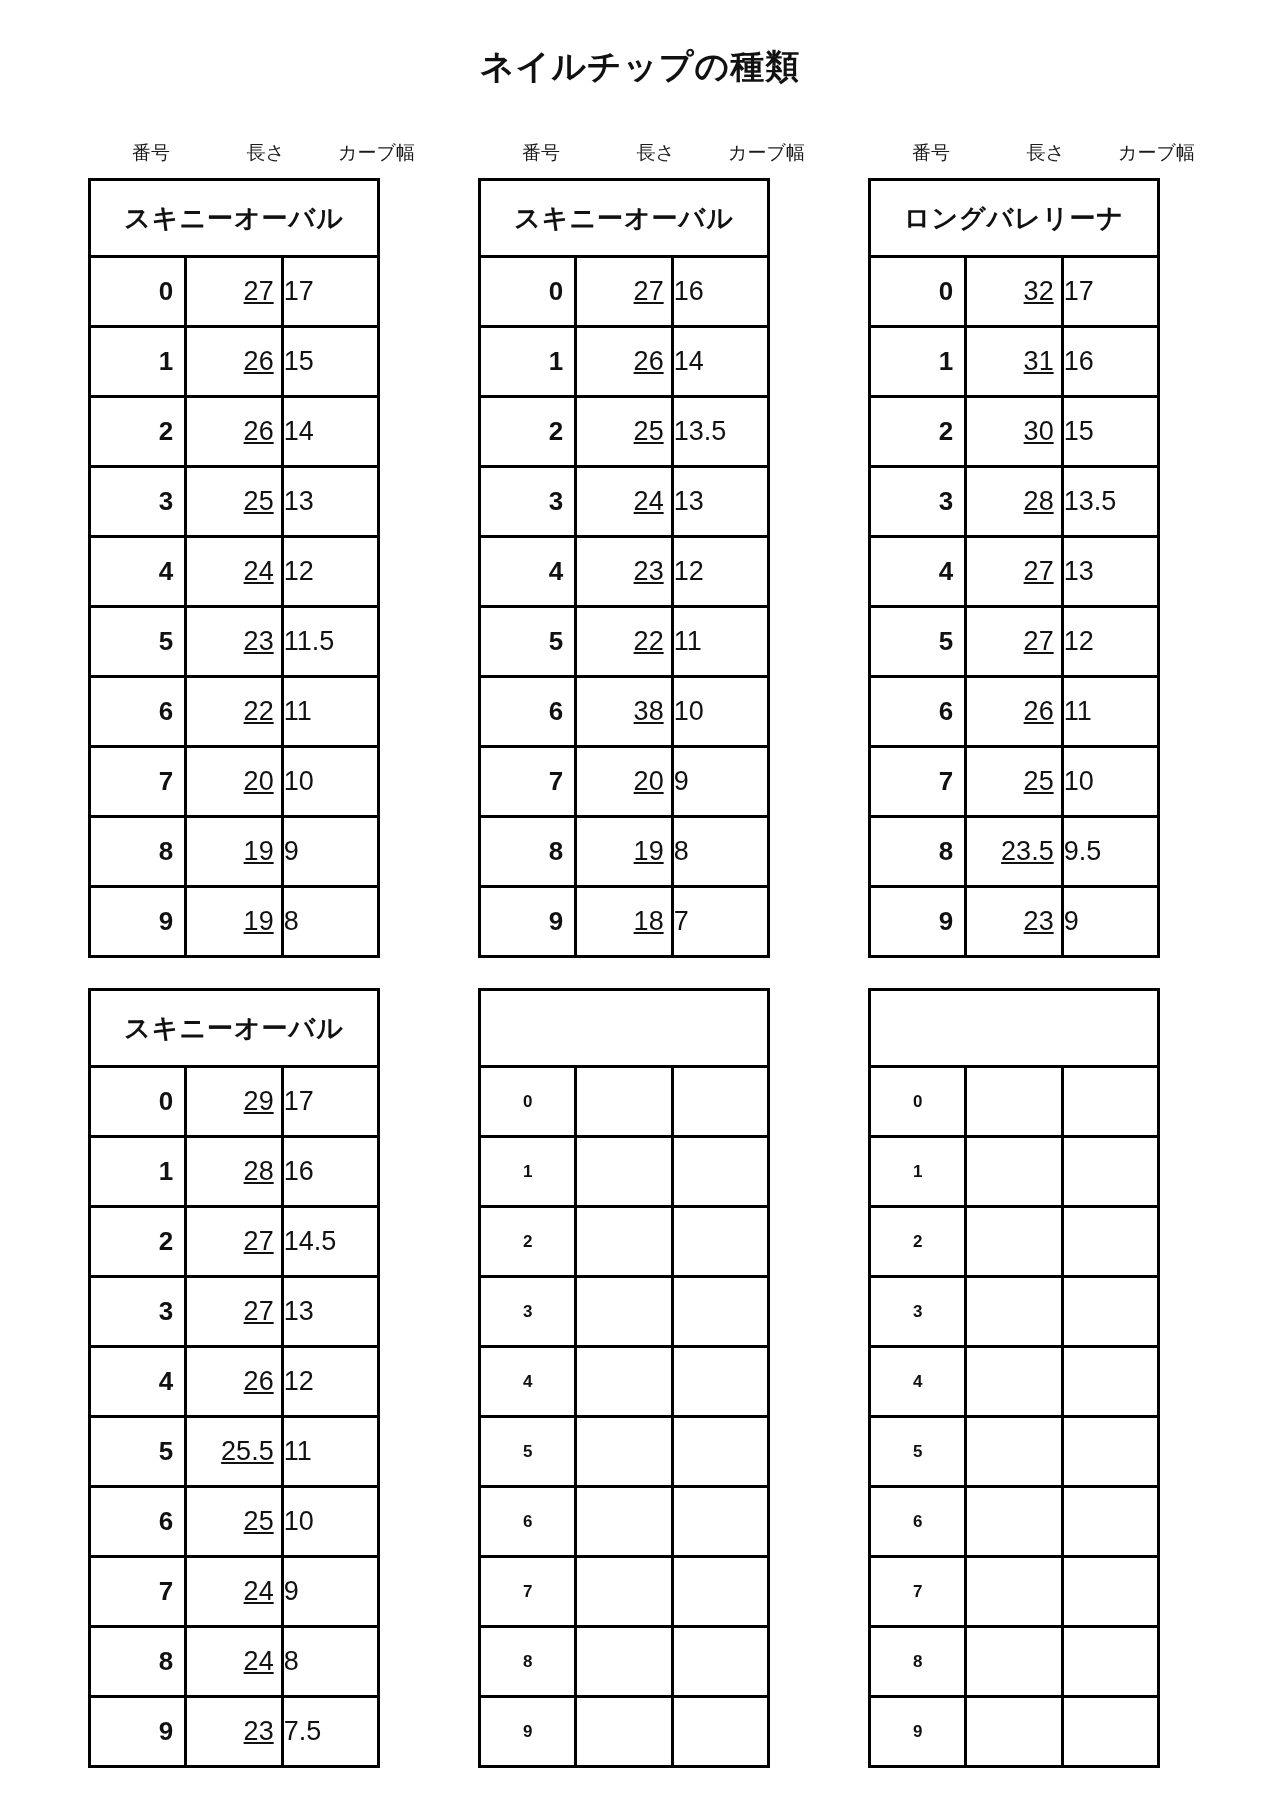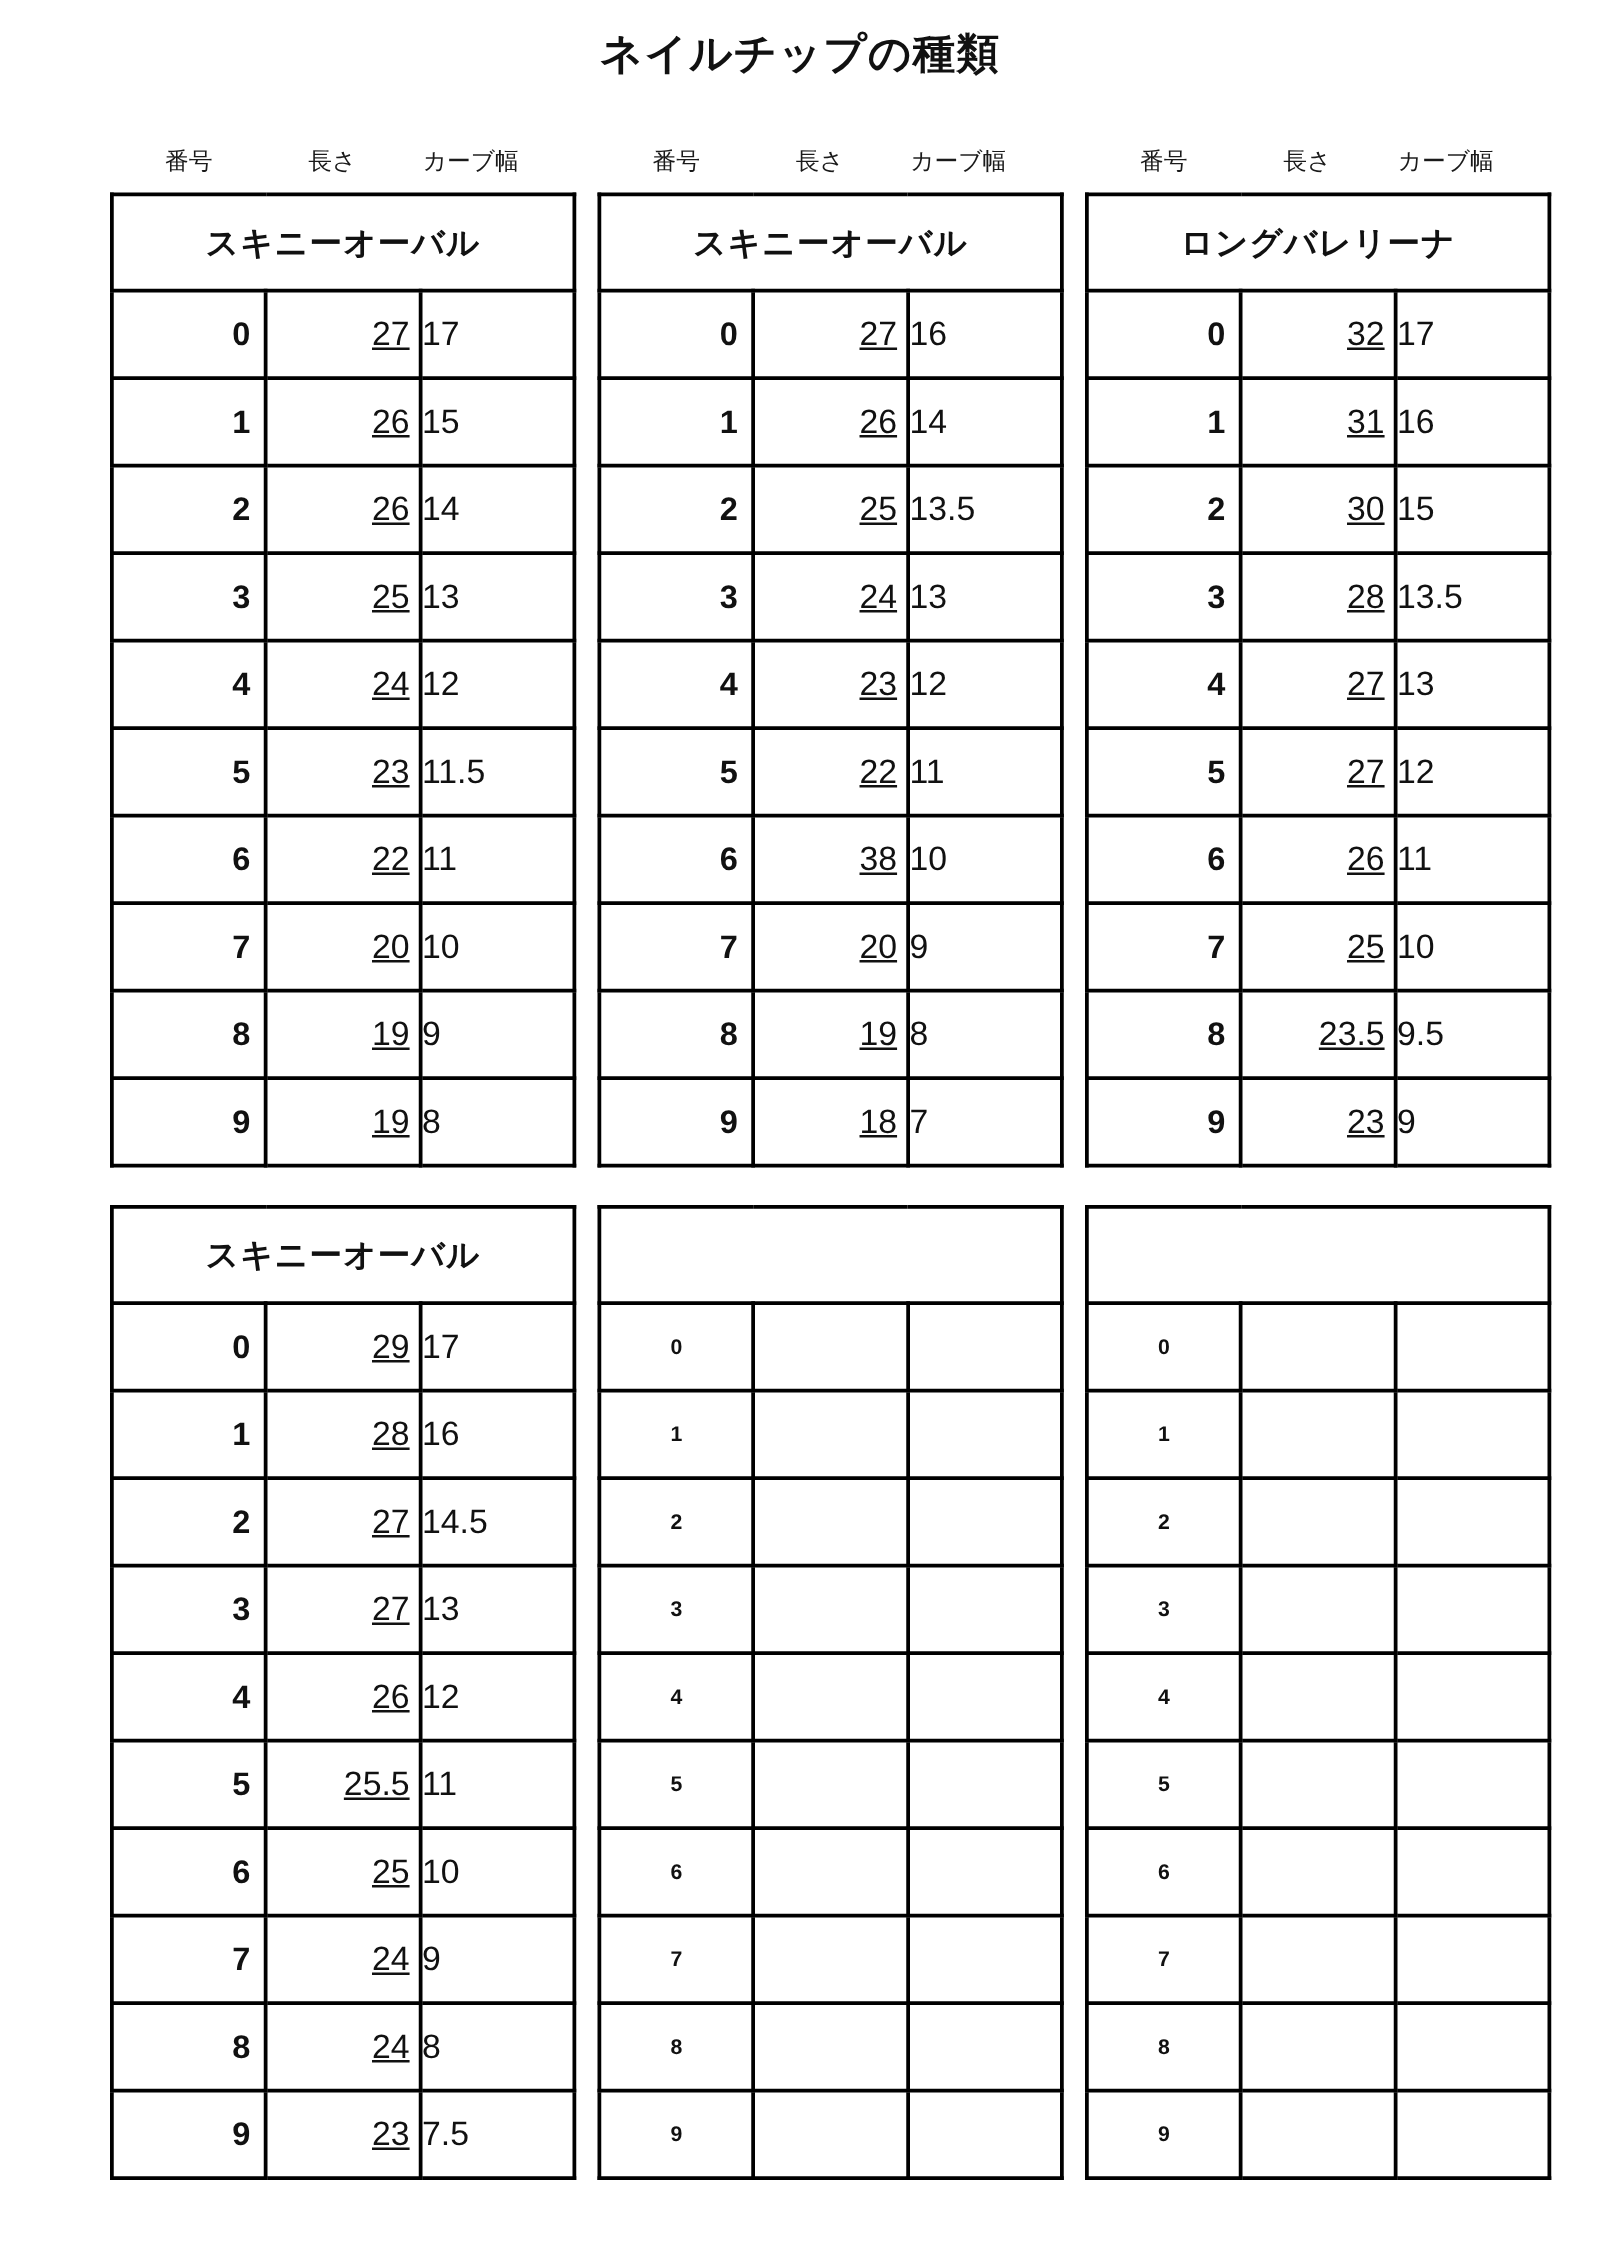--- a/index.html
+++ b/index.html
@@ -7,21 +7,21 @@
   .page {
     position: relative;
     width: 1280px;
     height: 1810px;
     background: #ffffff;
     font-family: "Liberation Sans", "DejaVu Sans", sans-serif;
     color: #111111;
     overflow: hidden;
   }
   .page-title {
-    padding-top: 20px;
+    padding-top: 44px;
     text-align: center;
     font-size: 34px;
     font-weight: 700;
     letter-spacing: 1px;
     color: #111111;
   }
   .tables-grid {
     margin-top: 50px;
     padding: 0 87px 0 88px;
     display: grid;
@@ -35,21 +35,21 @@
     grid-template-columns: 82px 115px 130px;
     margin-bottom: 12px;
     font-size: 19px;
     font-weight: 400;
     color: #1a1a1a;
   }
   .col-headers span { text-align: right; }
   table.size-table {
     border-collapse: collapse;
     table-layout: fixed;
-    width: 373px;
+    width: 292px;
   }
   table.size-table td {
     border: 3px solid #000000;
     background: #ffffff;
     overflow: hidden;
   }
   tr.title-row td {
     height: 77px;
     text-align: center;
     vertical-align: middle;

